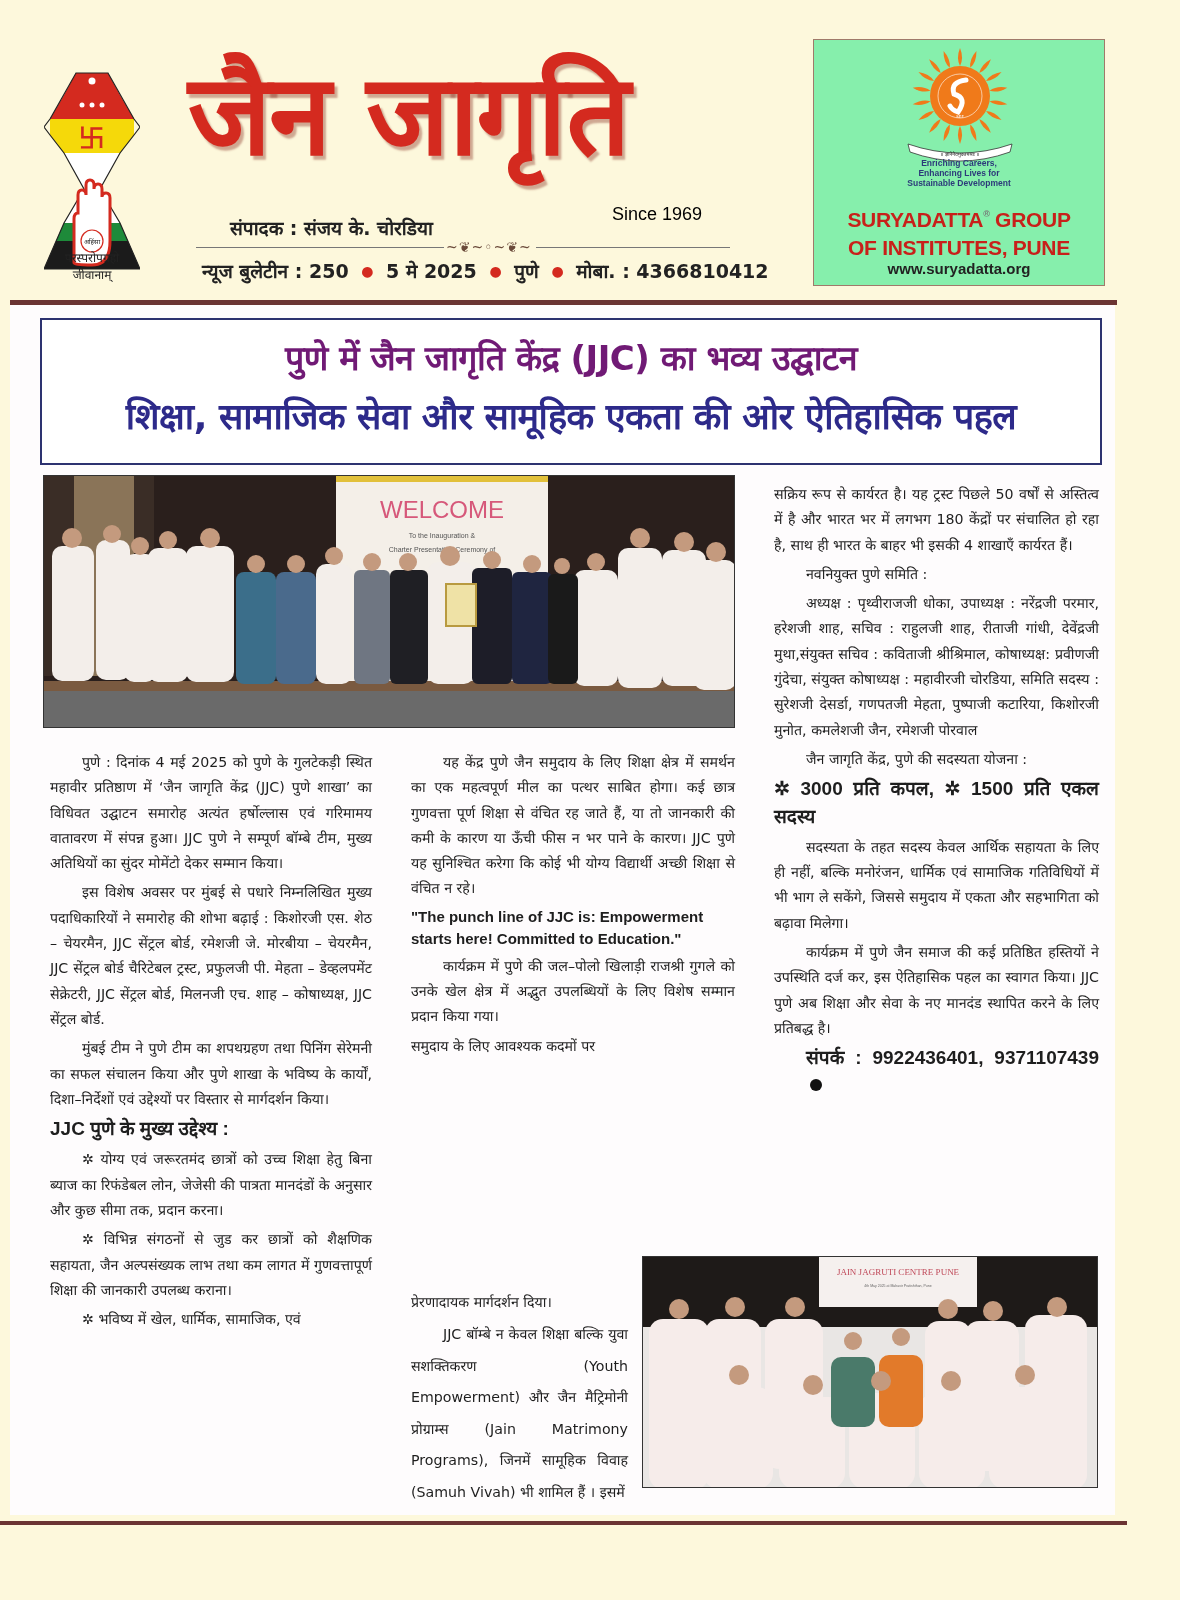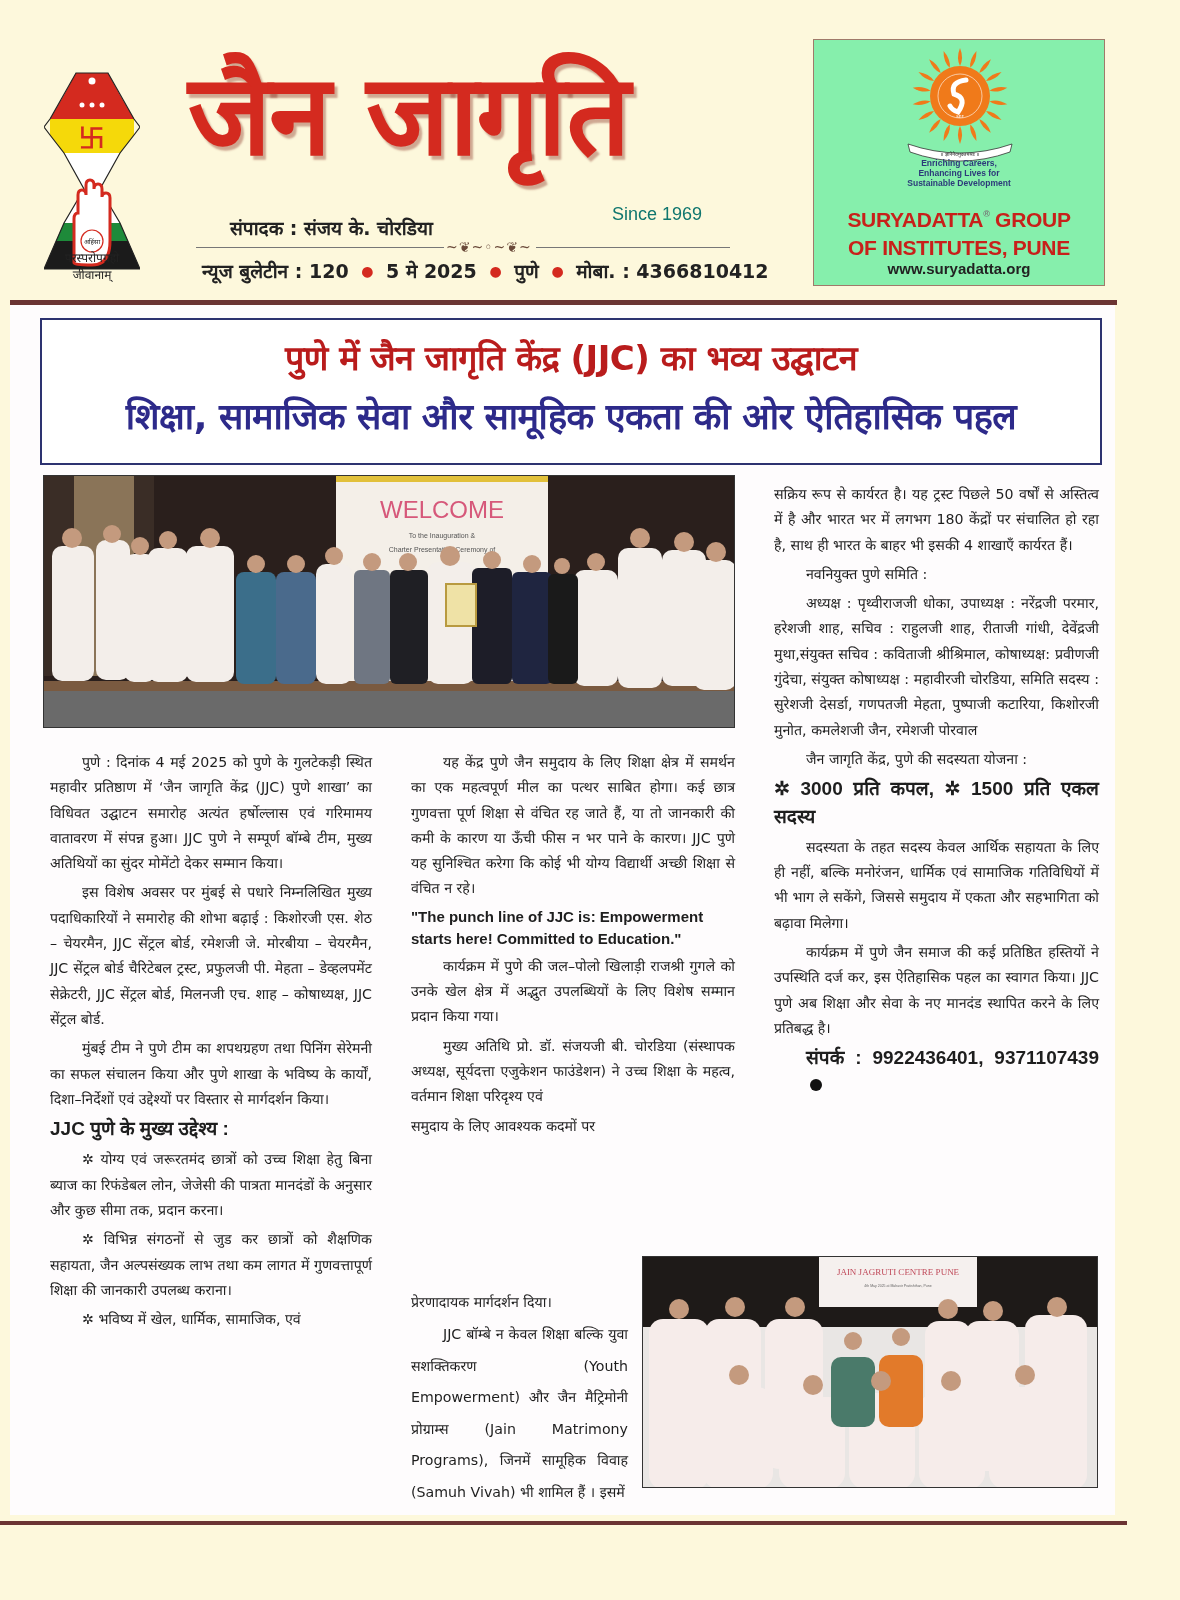--- a/index.html
+++ b/index.html
@@ -19,40 +19,40 @@
   .paper-title {
     font-family: "DejaVu Sans", sans-serif;
     font-weight: bold;
     font-size: 112px;
     line-height: 130px;
     color: #d42a1f;
     letter-spacing: -2px;
     text-shadow: 3px 4px 2px rgba(120,20,10,0.35);
     white-space: nowrap;
   }
-  .since { position: absolute; left: 612px; top: 204px; font-size: 18px; color: #0f766e; font-family: "Liberation Sans", sans-serif; }
+  .since { position: absolute; left: 612px; top: 204px; font-size: 18px; color: #000000; font-family: "Liberation Sans", sans-serif; }
   .editor { position: absolute; left: 230px; top: 215px; font-size: 19px; font-weight: bold; color: #222; }
   .rule-orn { position: absolute; left: 196px; top: 242px; width: 534px; height: 12px; }
   .rule-orn .line { position: absolute; top: 5px; height: 1px; background: #777; }
   .rule-orn .orn { position: absolute; left: 250px; top: -3px; font-size: 14px; color: #6a4a3a; letter-spacing: 1px; }
   .bulletin-line { position: absolute; left: 202px; top: 258px; font-size: 19px; font-weight: bold; color: #222; white-space: nowrap; }
   .bulletin-line .dot { color: #d42a1f; margin: 0 6px; font-size: 14px; vertical-align: 2px; }
   
   .sponsor { position: absolute; left: 813px; top: 39px; width: 292px; height: 247px; border: 1.5px solid #a07a6a; background: #86efac; }
   .sun { position: absolute; left: 96px; top: 6px; width: 100px; height: 100px; }
   .ribbon { position: absolute; left: 92px; top: 100px; width: 108px; height: 22px; }
   .tagline { position: absolute; left: 0; top: 118px; width: 100%; text-align: center; font-size: 8.5px; line-height: 10px; font-weight: bold; color: #2c3a7a; font-family: "Liberation Sans", sans-serif; }
   .group-name { position: absolute; left: 0; top: 160px; width: 100%; text-align: center; font-size: 21px; line-height: 28px; font-weight: bold; color: #c8201a; font-family: "Liberation Sans", sans-serif; letter-spacing: -0.3px; }
   .group-name sup { font-size: 9px; vertical-align: 10px; color: #777; }
   .group-url { position: absolute; left: 0; top: 220px; width: 100%; text-align: center; font-size: 15px; font-weight: bold; color: #222; font-family: "Liberation Sans", sans-serif; }
   .brown-rule { position: absolute; left: 10px; top: 300px; width: 1107px; height: 5px; background: #6b3433; }
   
   .sheet { position: absolute; left: 10px; top: 305px; width: 1105px; height: 1210px; background: #fefcfd; }
   .headline-box { position: absolute; left: 40px; top: 318px; width: 1062px; height: 147px; border: 2.5px solid #2d3270; background: #fff; }
-  .headline-1 { position: absolute; left: 0; top: 14px; width: 100%; text-align: center; font-size: 34px; line-height: 48px; color: #b91c1c; font-weight: bold; letter-spacing: -0.5px; }
+  .headline-1 { position: absolute; left: 0; top: 14px; width: 100%; text-align: center; font-size: 34px; line-height: 48px; color: #701a75; font-weight: bold; letter-spacing: -0.5px; }
   .headline-2 { position: absolute; left: 0; top: 72px; width: 100%; text-align: center; font-size: 36px; line-height: 50px; color: #2d2a8a; font-weight: bold; letter-spacing: -0.5px; }
   
   .photo { position: absolute; overflow: hidden; border: 1.5px solid #333; }
   .photo-1 { left: 43px; top: 475px; width: 692px; height: 253px; }
   .photo-2 { left: 642px; top: 1256px; width: 456px; height: 232px; }
   
   .col { position: absolute; font-size: 14.2px; line-height: 25.3px; color: #1e1e1e; text-align: justify; font-family: "DejaVu Sans", sans-serif; }
   .col p { margin: 4px; }
   .col .ind { text-indent: 32px; }
   .col b { font-family: "Liberation Sans", sans-serif; font-weight: bold; font-size: 19px; }
@@ -100,21 +100,21 @@
     <div class="paper-title">जैन जागृति</div>
   </div>
   <div class="since">Since 1969</div>
   <div class="editor">संपादक : संजय के. चोरडिया</div>
   <div class="rule-orn">
     <div class="line" style="left:0;width:248px"></div>
     <div class="orn">~❦~◦~❦~</div>
     <div class="line" style="left:340px;width:194px"></div>
   </div>
   <div class="bulletin-line">
-    <span>न्यूज बुलेटीन : 120</span>
+    <span>न्यूज बुलेटीन : 250</span>
     <span class="dot">●</span>
     <span>5 मे 2025</span>
     <span class="dot">●</span>
     <span>पुणे</span>
     <span class="dot">●</span>
     <span>मोबा. : 4366810412</span>
   </div>
 
   <aside class="sponsor">
     <svg class="sun" viewBox="0 0 100 100">
@@ -234,21 +234,20 @@
   <p><b>JJC पुणे के मुख्य उद्देश्य :</b></p>
   <p class="ind">✲  योग्य एवं जरूरतमंद छात्रों को उच्च शिक्षा हेतु बिना ब्याज का रिफंडेबल लोन, जेजेसी की पात्रता मानदंडों के अनुसार और कुछ सीमा तक, प्रदान करना।</p>
   <p class="ind">✲ विभिन्न संगठनों से जुड कर छात्रों को शैक्षणिक सहायता, जैन अल्पसंख्यक लाभ तथा कम लागत में गुणवत्तापूर्ण शिक्षा की जानकारी उपलब्ध कराना।</p>
   <p class="ind">✲ भविष्य में खेल, धार्मिक, सामाजिक, एवं</p>
 </article>
 
 <article class="col col-2">
   <p class="ind">यह केंद्र पुणे जैन समुदाय के लिए शिक्षा क्षेत्र में समर्थन का एक महत्वपूर्ण मील का पत्थर साबित होगा। कई छात्र गुणवत्ता पूर्ण शिक्षा से वंचित रह जाते हैं, या तो जानकारी की कमी के कारण या ऊँची फीस न भर पाने के कारण। JJC पुणे यह सुनिश्चित करेगा कि कोई भी योग्य विद्यार्थी अच्छी शिक्षा से वंचित न रहे।</p>
   <p class="quote">"The punch line of JJC is: Empowerment starts here! Committed to Education."</p>
   <p class="ind">कार्यक्रम में पुणे की जल–पोलो खिलाड़ी राजश्री गुगले को उनके खेल क्षेत्र में अद्भुत उपलब्धियों के लिए विशेष सम्मान प्रदान किया गया।</p>
-  <p class="ind">मुख्य अतिथि प्रो. डॉ. संजयजी बी. चोरडिया (संस्थापक अध्यक्ष, सूर्यदत्ता एजुकेशन फाउंडेशन) ने उच्च शिक्षा के महत्व, वर्तमान शिक्षा परिदृश्य एवं</p>
   <p>समुदाय के लिए आवश्यक कदमों पर</p>
 </article>
 <article class="col col-2b">
   <p>प्रेरणादायक मार्गदर्शन दिया।</p>
   <p class="ind" style="line-height:31.5px">JJC बॉम्बे न केवल शिक्षा बल्कि युवा सशक्तिकरण (Youth Empowerment) और जैन मैट्रिमोनी प्रोग्राम्स (Jain Matrimony Programs), जिनमें सामूहिक विवाह (Samuh Vivah) भी शामिल हैं । इसमें</p>
 </article>
 
 <article class="col col-3">
   <p>सक्रिय रूप से कार्यरत है। यह ट्रस्ट पिछले 50 वर्षों से अस्तित्व में है और भारत भर में लगभग 180 केंद्रों पर संचालित हो रहा है, साथ ही भारत के बाहर भी इसकी 4 शाखाएँ कार्यरत हैं।</p>
   <p class="ind">नवनियुक्त पुणे समिति :</p>

